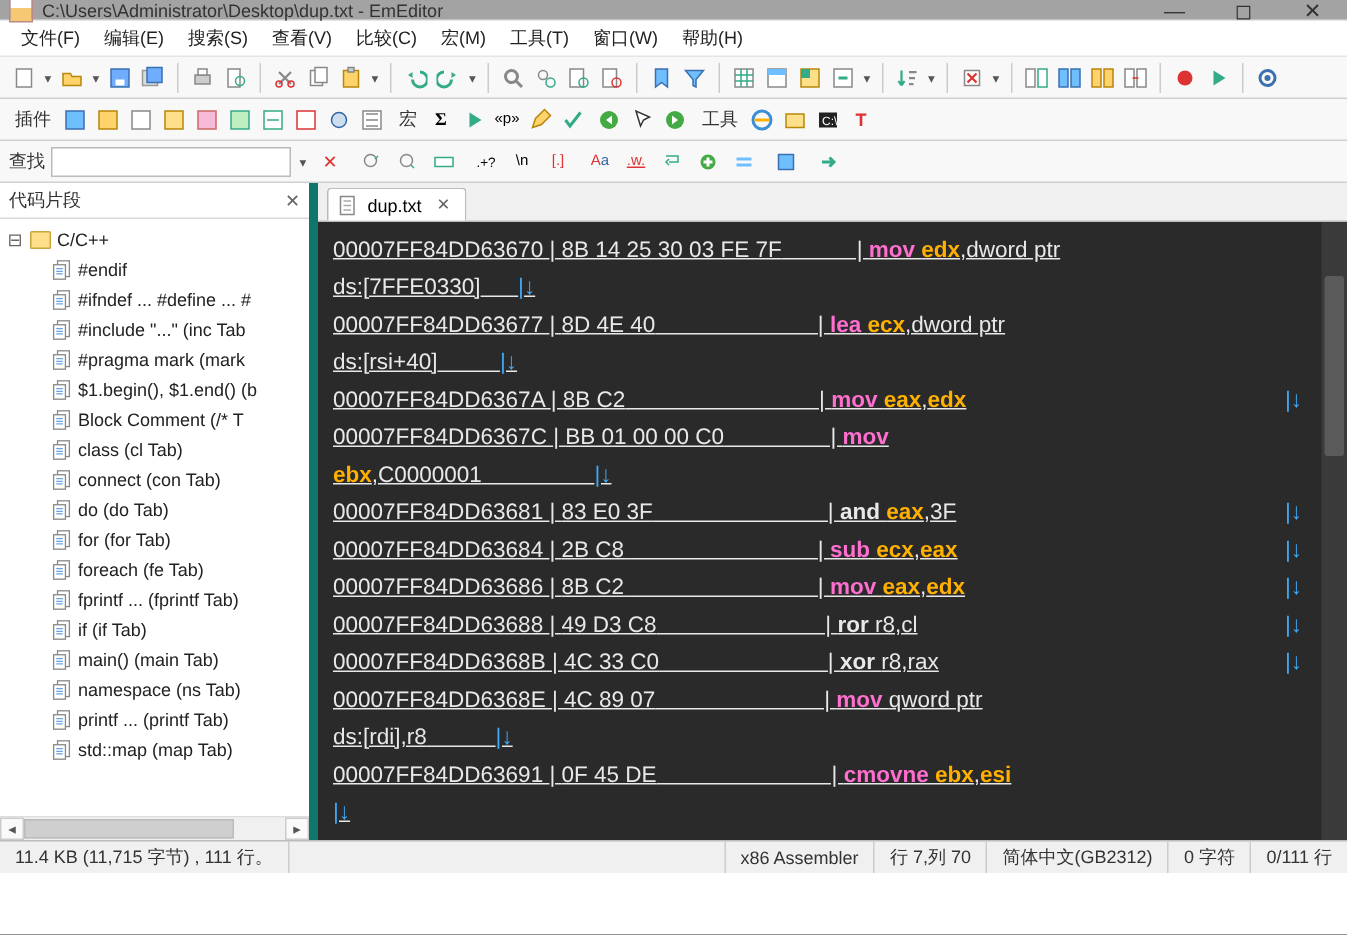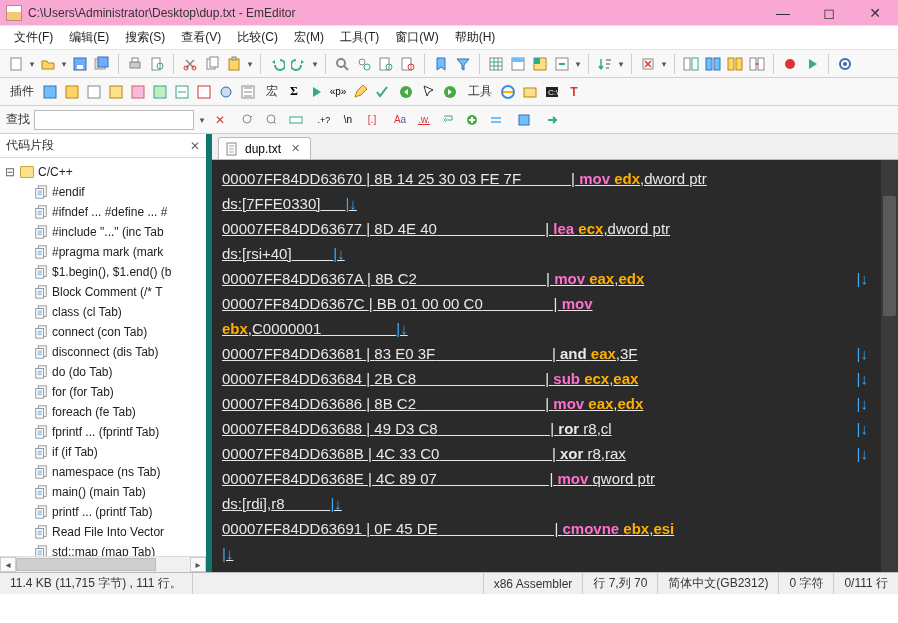--- a/index.html
+++ b/index.html
@@ -1,17 +1,17 @@
 <!DOCTYPE html>
 <html><head>
 <meta charset="utf-8">
 <style>
 * { margin:0; padding:0; box-sizing:border-box; font-family:"Microsoft YaHei","Segoe UI",Tahoma,sans-serif; }
 body { background:#fff; font-size:12px; overflow:hidden; width:898px; height:623px; }
-.titlebar { height:26px; background:#f9a8d4; display:flex; align-items:center; padding-left:6px; border-bottom:1px solid #e5e5e5;}
+.titlebar { height:14px; background:#a3a3a3; display:flex; align-items:center; padding-left:6px; border-bottom:1px solid #e5e5e5;}
 .titlebar .ico { width:16px; height:16px; background:linear-gradient(#fff 40%,#f7c873 40%); border:1px solid #b88; margin-right:6px;}
 .titlebar .title { flex:1; font-size:12px; color:#333;}
 .winbtns { display:flex; height:100%; }
 .winbtn { width:46px; display:flex; align-items:center; justify-content:center; color:#333; font-size:14px;}
 .menubar { height:24px; display:flex; align-items:center; padding:0 8px; gap:4px; background:#fff; border-bottom:1px solid #e5e5e5;}
 .menubar .menu { padding:2px 6px; color:#222;}
 .toolbar { height:28px; display:flex; align-items:center; padding:0 6px; gap:2px; border-bottom:1px solid #d0d0d0; background:#f8f8f8;}
 .toolbar .sep { width:1px; height:20px; background:#ccc; margin:0 4px;}
 .tbtn { width:20px; height:20px; display:flex; align-items:center; justify-content:center; border-radius:2px;}
 .tbtn svg { display:block; }
@@ -557,30 +557,20 @@
             <span>connect  (con Tab)</span>
           </div>
           <div class="treeitem" style="padding-left: 30px;">
             <span class="snipico">
               <svg viewBox="0 0 16 16">
                 <rect x="5" y="1" width="9" height="12" fill="#fff" stroke="#888"></rect>
                 <rect x="2" y="4" width="9" height="11" fill="#fff" stroke="#888"></rect>
                 <path d="M4 7h5M4 9h5M4 11h5" stroke="#6aa3e0"></path>
               </svg>
             </span>
-            <span>disconnect  (dis Tab)</span>
-          </div>
-          <div class="treeitem" style="padding-left: 30px;">
-            <span class="snipico">
-              <svg viewBox="0 0 16 16">
-                <rect x="5" y="1" width="9" height="12" fill="#fff" stroke="#888"></rect>
-                <rect x="2" y="4" width="9" height="11" fill="#fff" stroke="#888"></rect>
-                <path d="M4 7h5M4 9h5M4 11h5" stroke="#6aa3e0"></path>
-              </svg>
-            </span>
             <span>do  (do Tab)</span>
           </div>
           <div class="treeitem" style="padding-left: 30px;">
             <span class="snipico">
               <svg viewBox="0 0 16 16">
                 <rect x="5" y="1" width="9" height="12" fill="#fff" stroke="#888"></rect>
                 <rect x="2" y="4" width="9" height="11" fill="#fff" stroke="#888"></rect>
                 <path d="M4 7h5M4 9h5M4 11h5" stroke="#6aa3e0"></path>
               </svg>
             </span>
@@ -617,51 +607,41 @@
             <span>if  (if Tab)</span>
           </div>
           <div class="treeitem" style="padding-left: 30px;">
             <span class="snipico">
               <svg viewBox="0 0 16 16">
                 <rect x="5" y="1" width="9" height="12" fill="#fff" stroke="#888"></rect>
                 <rect x="2" y="4" width="9" height="11" fill="#fff" stroke="#888"></rect>
                 <path d="M4 7h5M4 9h5M4 11h5" stroke="#6aa3e0"></path>
               </svg>
             </span>
+            <span>main()  (main Tab)</span>
+          </div>
+          <div class="treeitem" style="padding-left: 30px;">
+            <span class="snipico">
+              <svg viewBox="0 0 16 16">
+                <rect x="5" y="1" width="9" height="12" fill="#fff" stroke="#888"></rect>
+                <rect x="2" y="4" width="9" height="11" fill="#fff" stroke="#888"></rect>
+                <path d="M4 7h5M4 9h5M4 11h5" stroke="#6aa3e0"></path>
+              </svg>
+            </span>
             <span>namespace  (ns Tab)</span>
           </div>
           <div class="treeitem" style="padding-left: 30px;">
             <span class="snipico">
               <svg viewBox="0 0 16 16">
                 <rect x="5" y="1" width="9" height="12" fill="#fff" stroke="#888"></rect>
                 <rect x="2" y="4" width="9" height="11" fill="#fff" stroke="#888"></rect>
                 <path d="M4 7h5M4 9h5M4 11h5" stroke="#6aa3e0"></path>
               </svg>
             </span>
-            <span>main()  (main Tab)</span>
-          </div>
-          <div class="treeitem" style="padding-left: 30px;">
-            <span class="snipico">
-              <svg viewBox="0 0 16 16">
-                <rect x="5" y="1" width="9" height="12" fill="#fff" stroke="#888"></rect>
-                <rect x="2" y="4" width="9" height="11" fill="#fff" stroke="#888"></rect>
-                <path d="M4 7h5M4 9h5M4 11h5" stroke="#6aa3e0"></path>
-              </svg>
-            </span>
             <span>printf ...  (printf Tab)</span>
-          </div>
-          <div class="treeitem" style="padding-left: 30px;">
-            <span class="snipico">
-              <svg viewBox="0 0 16 16">
-                <rect x="5" y="1" width="9" height="12" fill="#fff" stroke="#888"></rect>
-                <rect x="2" y="4" width="9" height="11" fill="#fff" stroke="#888"></rect>
-                <path d="M4 7h5M4 9h5M4 11h5" stroke="#6aa3e0"></path>
-              </svg>
-            </span>
-            <span>Read File Into Vector</span>
           </div>
           <div class="treeitem" style="padding-left: 30px;">
             <span class="snipico">
               <svg viewBox="0 0 16 16">
                 <rect x="5" y="1" width="9" height="12" fill="#fff" stroke="#888"></rect>
                 <rect x="2" y="4" width="9" height="11" fill="#fff" stroke="#888"></rect>
                 <path d="M4 7h5M4 9h5M4 11h5" stroke="#6aa3e0"></path>
               </svg>
             </span>
             <span>std::map  (map Tab)</span>

